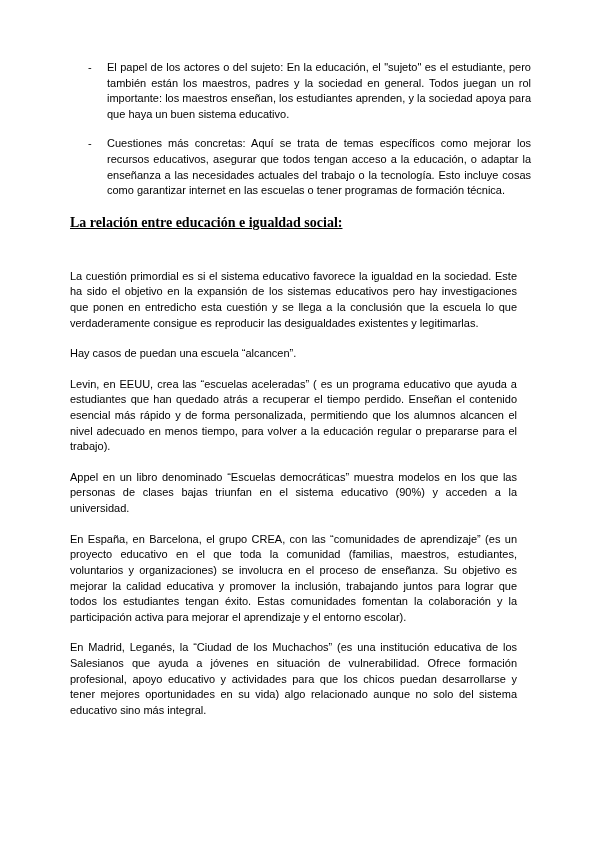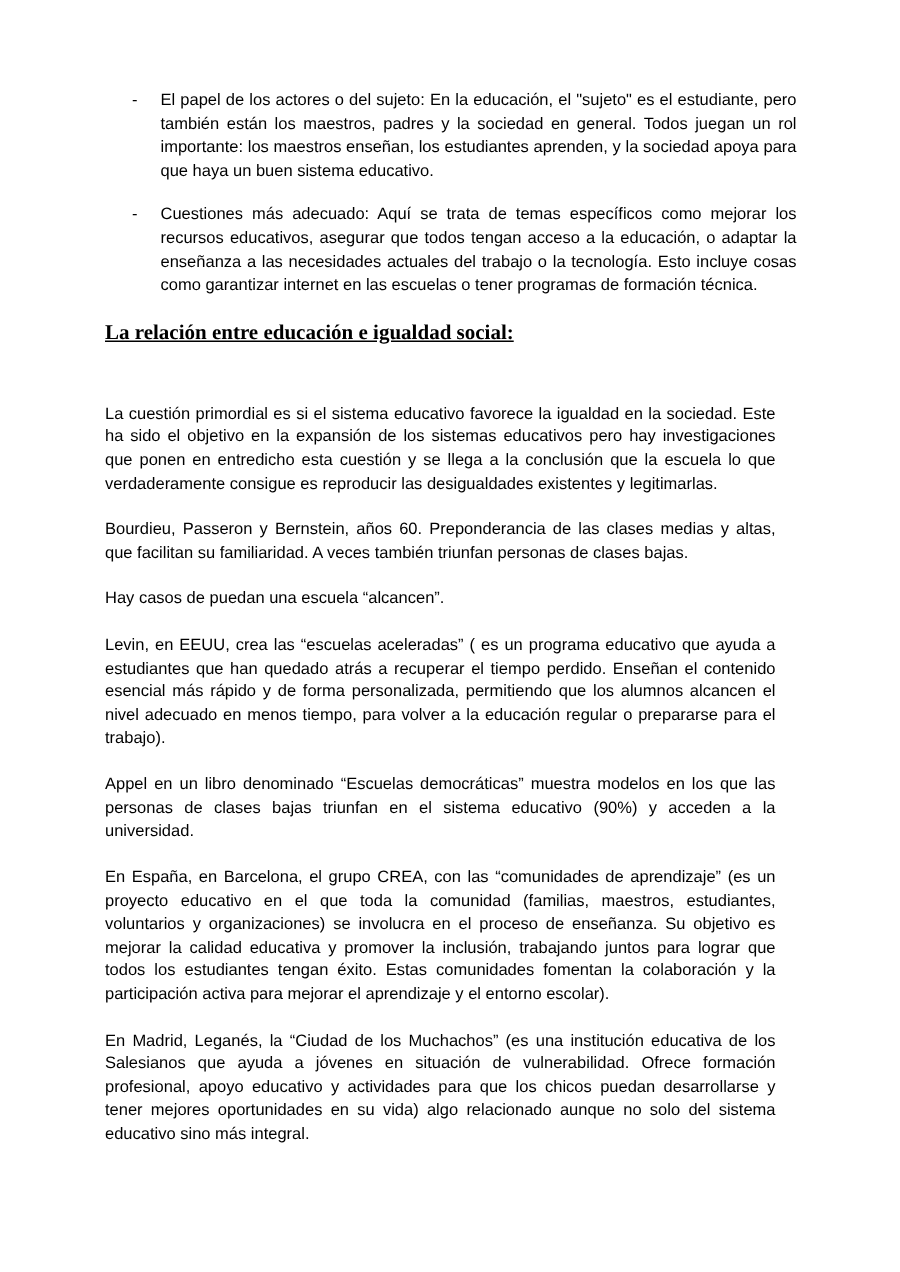--- a/index.html
+++ b/index.html
@@ -46,26 +46,25 @@
 <body>
 
 <div class="page">
   <ul class="bullets" id="bullet-list">
       <li>
         <span class="marker">-</span>
         <div class="btext"><span class="b">El papel de los actores o del sujeto: </span><span>En la educación, el "sujeto" es el estudiante, pero también están los maestros, padres y la sociedad en general. Todos juegan un rol importante: los maestros enseñan, los estudiantes aprenden, y la sociedad apoya para que haya un buen sistema educativo.</span></div>
       </li>
       <li>
         <span class="marker">-</span>
-        <div class="btext"><span class="b">Cuestiones más adecuado: </span><span>Aquí se trata de temas específicos como mejorar los recursos educativos, asegurar que todos tengan acceso a la educación, o adaptar la enseñanza a las necesidades actuales del trabajo o la tecnología. Esto incluye cosas como garantizar internet en las escuelas o tener programas de formación técnica.</span></div>
+        <div class="btext"><span class="b">Cuestiones más concretas: </span><span>Aquí se trata de temas específicos como mejorar los recursos educativos, asegurar que todos tengan acceso a la educación, o adaptar la enseñanza a las necesidades actuales del trabajo o la tecnología. Esto incluye cosas como garantizar internet en las escuelas o tener programas de formación técnica.</span></div>
       </li>
     </ul>
   <h1 class="heading">La relación entre educación e igualdad social:</h1>
   <div id="paragraphs">
       <p class="para"><span>La cuestión primordial es si el sistema educativo favorece la igualdad en la sociedad. Este ha sido el objetivo en la expansión de los sistemas educativos pero hay investigaciones que ponen en entredicho esta cuestión y se llega a la conclusión que la escuela lo que verdaderamente consigue es reproducir las desigualdades existentes y legitimarlas.</span></p>
-      <p class="para"><span class="b">Bourdieu, Passeron y Bernstein, años 60. </span><span>Preponderancia de las clases medias y altas, que facilitan su familiaridad. A veces también triunfan personas de clases bajas.</span></p>
       <p class="para"><span>Hay casos de puedan una escuela </span><span class="b">“alcancen”</span><span>.</span></p>
       <p class="para"><span>Levin, en EEUU, crea las </span><span class="b">“escuelas aceleradas”</span><span> ( es un programa educativo que ayuda a estudiantes que han quedado atrás a recuperar el tiempo perdido. Enseñan el contenido esencial más rápido y de forma personalizada, permitiendo que los alumnos alcancen el nivel adecuado en menos tiempo, para volver a la educación regular o prepararse para el trabajo).</span></p>
       <p class="para"><span>Appel en un libro denominado </span><span class="b">“Escuelas democráticas”</span><span> muestra modelos en los que las personas de clases bajas triunfan en el sistema educativo (90%) y acceden a la universidad.</span></p>
       <p class="para"><span>En España, en Barcelona, el grupo CREA, con las </span><span class="b">“comunidades de aprendizaje”</span><span> (es un proyecto educativo en el que toda la comunidad (familias, maestros, estudiantes, voluntarios y organizaciones) se involucra en el proceso de enseñanza. Su objetivo es mejorar la calidad educativa y promover la inclusión, trabajando juntos para lograr que todos los estudiantes tengan éxito. Estas comunidades fomentan la colaboración y la participación activa para mejorar el aprendizaje y el entorno escolar).</span></p>
       <p class="para"><span>En Madrid, Leganés, la </span><span class="b">“Ciudad de los Muchachos”</span><span> (es una institución educativa de los Salesianos que ayuda a jóvenes en situación de vulnerabilidad. Ofrece formación profesional, apoyo educativo y actividades para que los chicos puedan desarrollarse y tener mejores oportunidades en su vida) algo relacionado aunque no solo del sistema educativo sino más integral.</span></p>
     </div>
 </div>
 
 </body></html>

